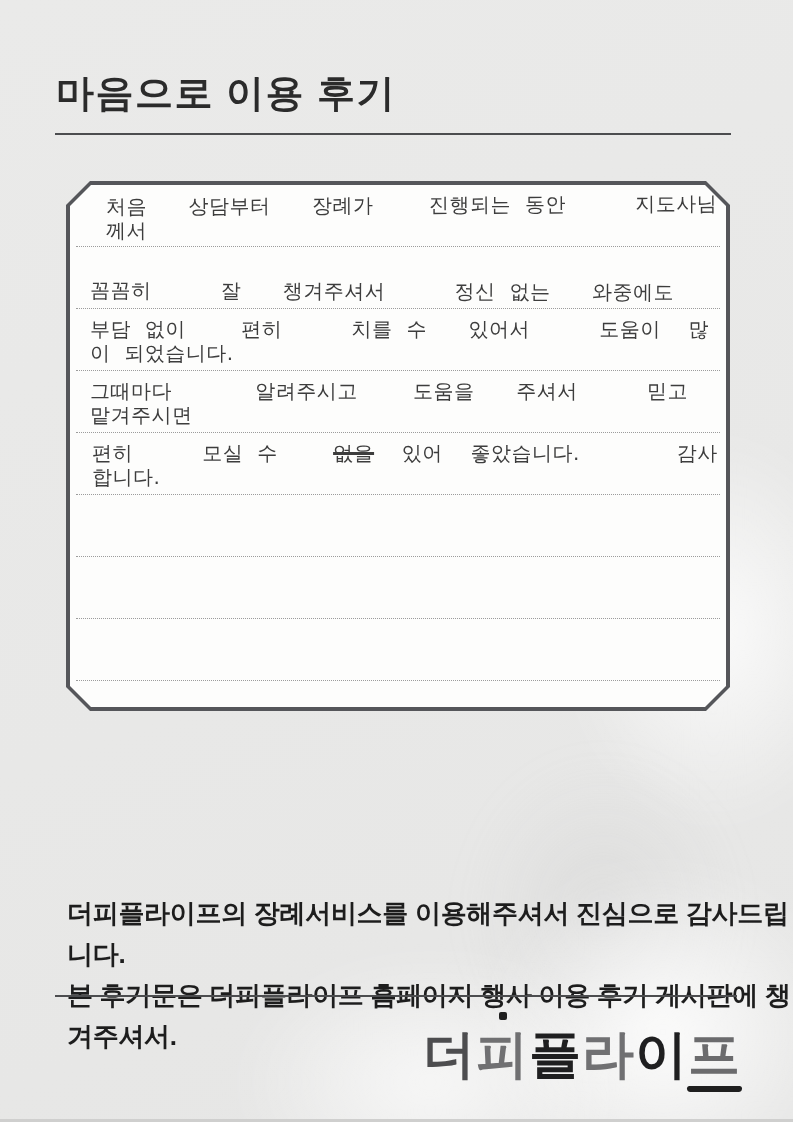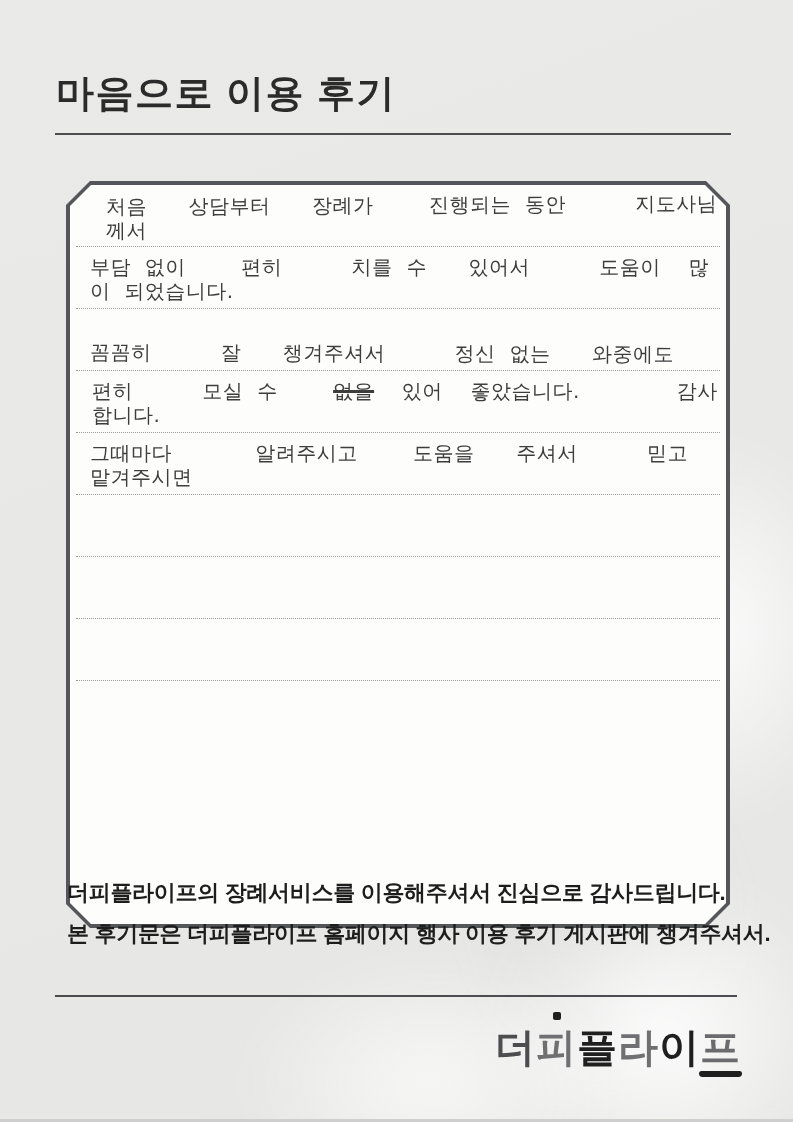--- a/index.html
+++ b/index.html
@@ -52,21 +52,21 @@
     position: absolute;
     left: 55px; top: 133px;
     width: 676px; height: 2px;
     background: #4c4d4f;
   }
 
   
   .review-box {
     position: absolute;
     left: 66px; top: 181px;
-    width: 664px; height: 747px;
+    width: 664px; height: 530px;
     background: #55565a;
     clip-path: polygon(24px 0, calc(100% - 24px) 0, 100% 24px,
                        100% calc(100% - 24px), calc(100% - 24px) 100%,
                        24px 100%, 0 calc(100% - 24px), 0 24px);
     padding-left: 8px;
   }
   .review-box-inner {
     position: absolute;
     inset: 4px;
     background: #fdfdfc;
@@ -92,38 +92,38 @@
     line-height: 1.2;
   }
   .struck {
     text-decoration: line-through;
     text-decoration-thickness: 3px;
     text-decoration-color: #3d3d3d;
   }
 
   .footer-notes {
     position: absolute;
-    left: 67px; top: 872px;
-    font-size: 22px;
+    left: 67px; top: 893px;
+    font-size: 26px;
     font-weight: 700;
     color: #1d1d1d;
     letter-spacing: -0.3px;
     line-height: 41px;
   }
   .footer-divider {
     position: absolute;
     left: 55px; top: 995px;
     width: 682px; height: 2px;
     background: #4c4d4f;
   }
 
   .brand-logo {
     position: absolute;
     right: 52px; top: 1020px;
-    font-size: 40px;
+    font-size: 52px;
     font-weight: bold;
     letter-spacing: 1px;
     white-space: nowrap;
   }
   .logo-char { position: relative; display: inline-block; }
   .logo-accent-dot {
     position: absolute;
     left: 50%; top: -8px;
     width: 8px; height: 8px;
     margin-left: -4px;
@@ -155,34 +155,34 @@
     <div class="review-box">
       <div class="review-box-inner">
         <div class="rule-rows">
 
           <div class="rule-row">
             <div class="hw-line" style="padding-left:30px; transform:rotate(-0.3deg);">처음   상담부터   장례가    진행되는 동안     지도사님께서</div>
           </div>
 
 
           <div class="rule-row">
+            <div class="hw-line" style="padding-left:14px; transform:rotate(0.2deg);">꼼꼼히     잘   챙겨주셔서     정신 없는   와중에도</div>
+          </div>
+
+          <div class="rule-row">
             <div class="hw-line" style="padding-left:14px;">부담 없이    편히     치를 수   있어서     도움이  많이 되었습니다.</div>
           </div>
 
-          <div class="rule-row">
-            <div class="hw-line" style="padding-left:14px; transform:rotate(0.2deg);">꼼꼼히     잘   챙겨주셔서     정신 없는   와중에도</div>
-          </div>
-
+
+          <div class="rule-row">
+            <div class="hw-line" style="padding-left:14px;">그때마다      알려주시고    도움을   주셔서     믿고   맡겨주시면</div>
+          </div>
 
           <div class="rule-row">
             <div class="hw-line" style="padding-left:16px;"><span>편히     모실 수    </span><span class="struck">없을</span><span>  있어  좋았습니다.       감사합니다.</span></div>
-          </div>
-
-          <div class="rule-row">
-            <div class="hw-line" style="padding-left:14px;">그때마다      알려주시고    도움을   주셔서     믿고   맡겨주시면</div>
           </div>
 
           <div class="rule-row"></div>
           <div class="rule-row"></div>
           <div class="rule-row"></div>
 
         </div>
       </div>
     </div>
 

